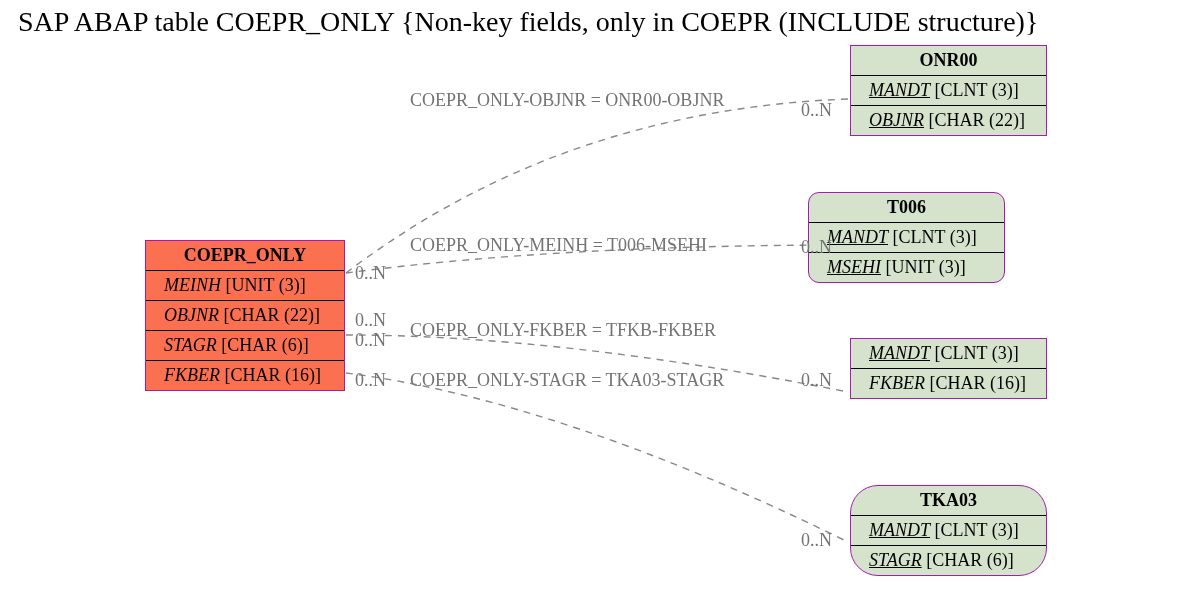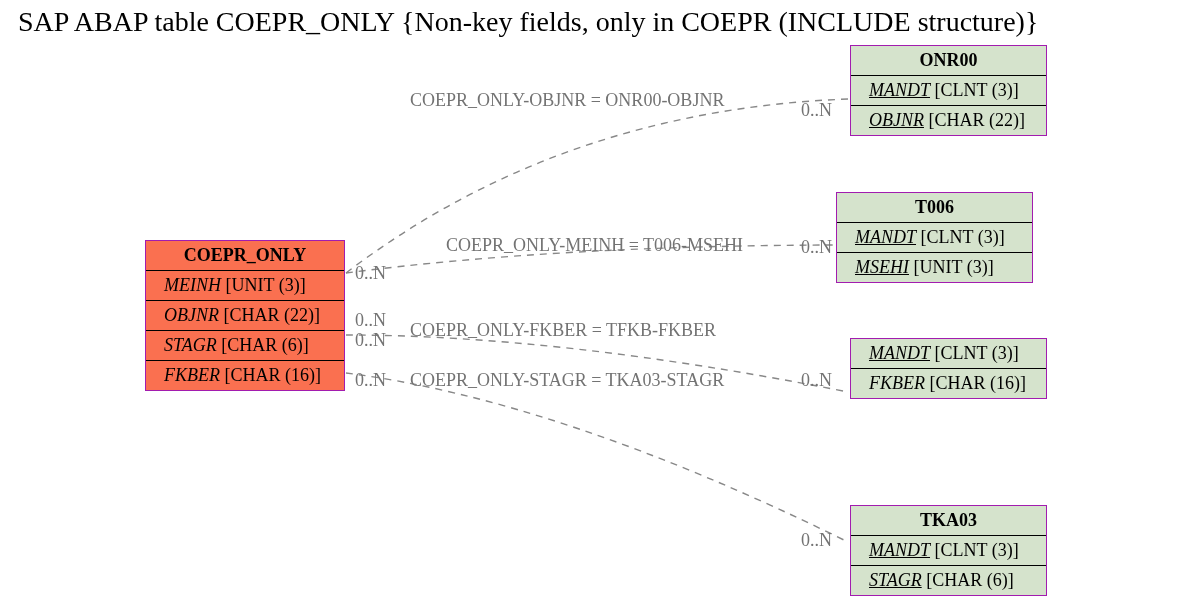--- a/index.html
+++ b/index.html
@@ -78,39 +78,39 @@
   <div class="row"><span class="fname">STAGR</span> <span class="ftype">[CHAR (6)]</span></div>
   <div class="row"><span class="fname">FKBER</span> <span class="ftype">[CHAR (16)]</span></div>
 </div>
 
 <div class="entity ref-ent" style="left:850px; top:45px; width:195px;">
   <div class="hdr">ONR00</div>
   <div class="row"><span class="fname ul">MANDT</span> <span class="ftype">[CLNT (3)]</span></div>
   <div class="row"><span class="fname ul">OBJNR</span> <span class="ftype">[CHAR (22)]</span></div>
 </div>
 
-<div class="entity ref-ent" style="left:836px; top:192px; width:195px;">
+<div class="entity ref-ent" style="left:808px; top:192px; width:195px;border-radius:11px;">
   <div class="hdr">T006</div>
   <div class="row"><span class="fname ul">MANDT</span> <span class="ftype">[CLNT (3)]</span></div>
   <div class="row"><span class="fname ul">MSEHI</span> <span class="ftype">[UNIT (3)]</span></div>
 </div>
 
 <div class="entity ref-ent" style="left:850px; top:338px; width:195px;">
   <div class="row"><span class="fname ul">MANDT</span> <span class="ftype">[CLNT (3)]</span></div>
   <div class="row"><span class="fname">FKBER</span> <span class="ftype">[CHAR (16)]</span></div>
 </div>
 
-<div class="entity ref-ent" style="left:850px; top:505px; width:195px;">
+<div class="entity ref-ent" style="left:850px; top:485px; width:195px;border-radius:28px;">
   <div class="hdr">TKA03</div>
   <div class="row"><span class="fname ul">MANDT</span> <span class="ftype">[CLNT (3)]</span></div>
   <div class="row"><span class="fname ul">STAGR</span> <span class="ftype">[CHAR (6)]</span></div>
 </div>
 
 <div class="label" style="left:410px; top:90px;">COEPR_ONLY-OBJNR = ONR00-OBJNR</div>
-<div class="label" style="left:410px; top:235px;margin-left:36px;">COEPR_ONLY-MEINH = T006-MSEHI</div>
+<div class="label" style="left:410px; top:235px;">COEPR_ONLY-MEINH = T006-MSEHI</div>
 <div class="label" style="left:410px; top:320px;">COEPR_ONLY-FKBER = TFKB-FKBER</div>
 <div class="label" style="left:410px; top:370px;">COEPR_ONLY-STAGR = TKA03-STAGR</div>
 
 <div class="label" style="left:355px; top:263px;">0..N</div>
 <div class="label" style="left:801px; top:100px;">0..N</div>
 
 <div class="label" style="left:801px; top:237px;">0..N</div>
 
 <div class="label" style="left:355px; top:310px;">0..N</div>
 <div class="label" style="left:355px; top:330px;">0..N</div>

